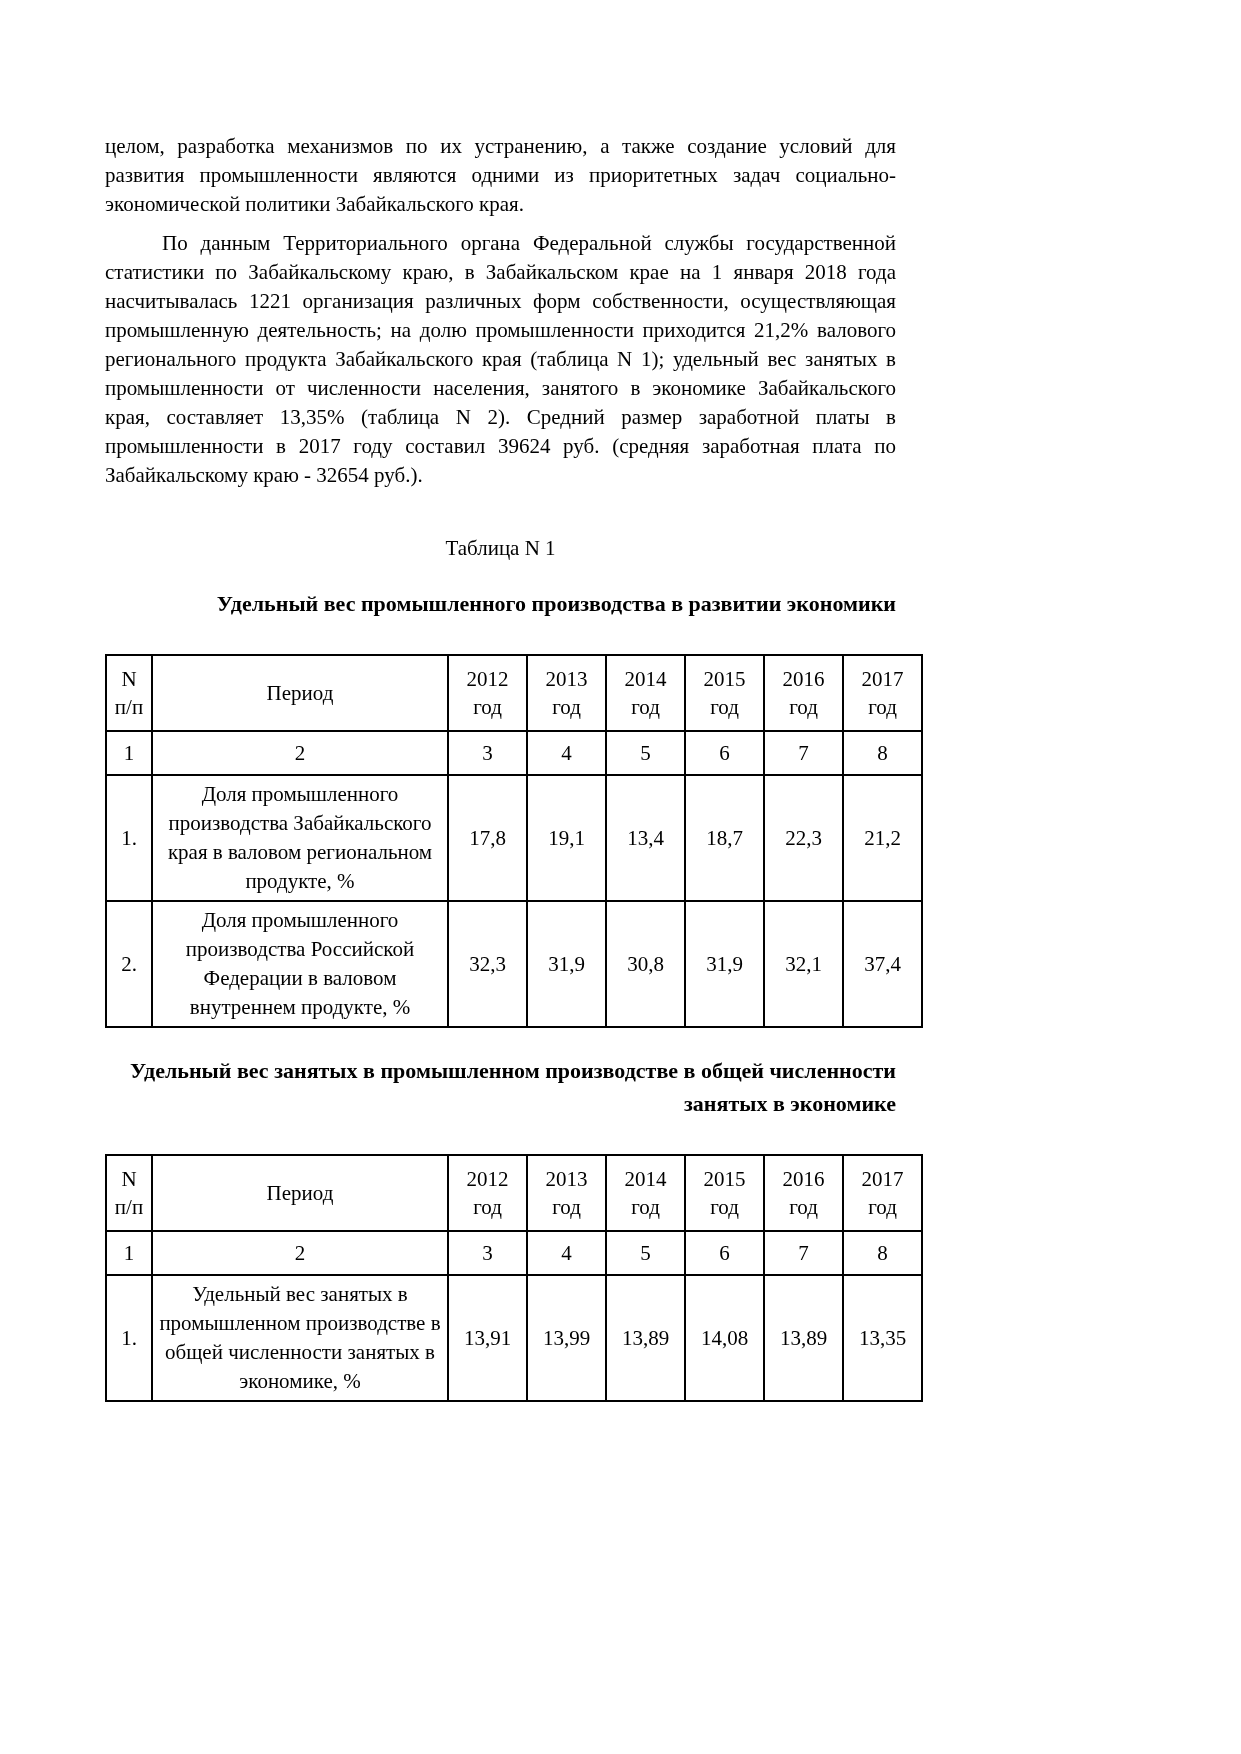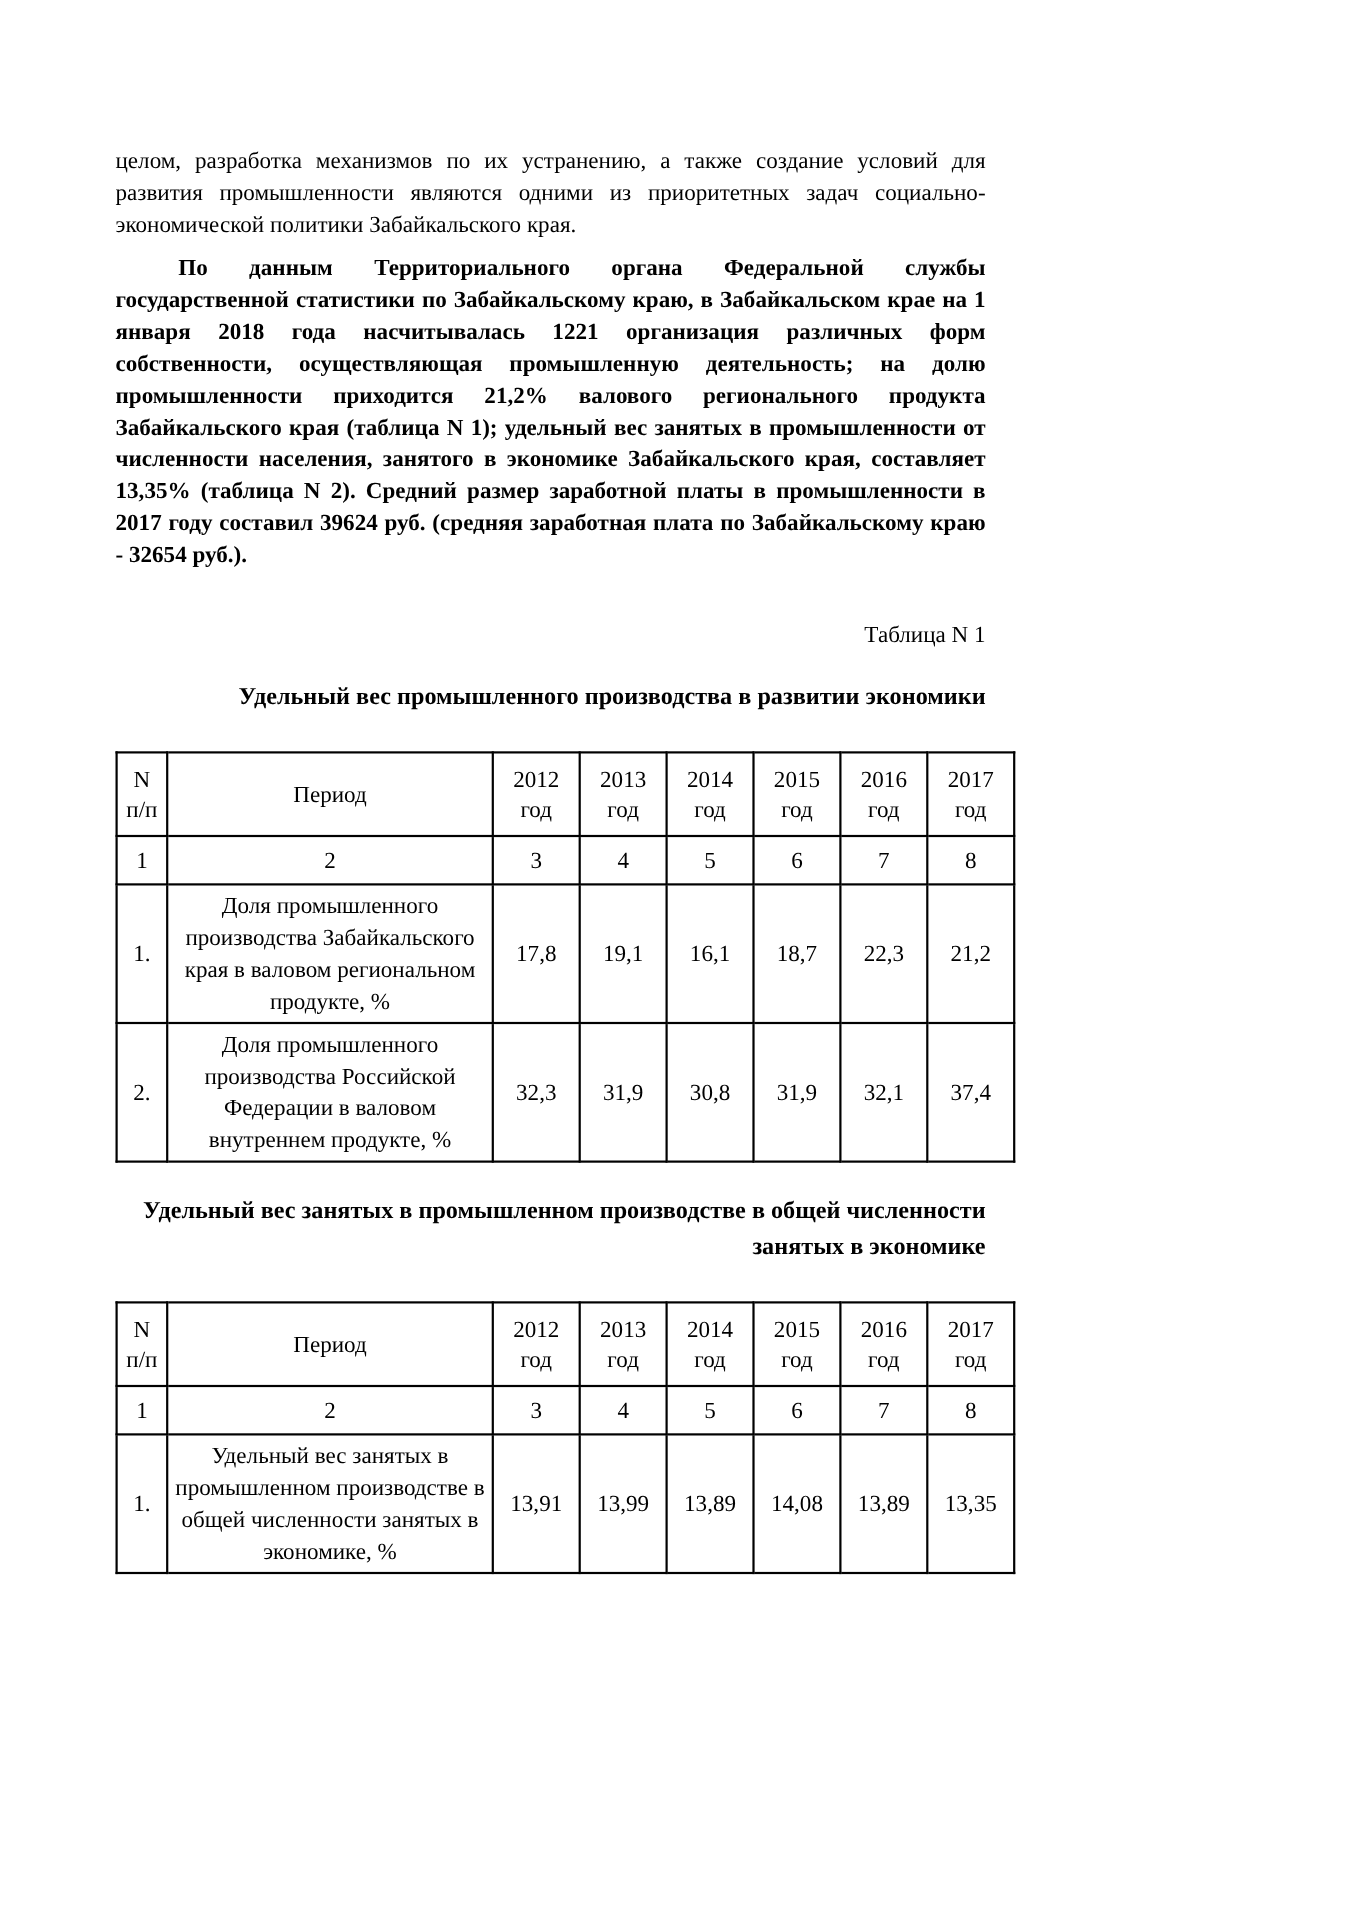--- a/index.html
+++ b/index.html
@@ -15,24 +15,24 @@
     width: 1002px;
     height: 1754px;
     padding: 132px 106px 40px 105px;
   }
   .para {
     font-size: 21px;
     line-height: 29px;
     text-align: justify;
     margin: 0 0 10px 0;
   }
-  .indent { text-indent: 57px; font-weight: bold; }
+  .indent { text-indent: 57px; }
   .table-label {
     font-size: 21px;
-    text-align: right;
+    text-align: center;
     margin: 46px 0 0 0;
   }
   .table-title {
     font-size: 22px;
     font-weight: bold;
     text-align: right;
     line-height: 1.5;
     max-width: 900px;
     margin: 26px auto 0 auto;
   }
@@ -114,21 +114,21 @@
         <td>5</td>
         <td>6</td>
         <td>7</td>
         <td>8</td>
       </tr>
       <tr class="data-row">
         <td class="num-cell">1.</td>
         <td class="period-cell">Доля промышленного производства Забайкальского края в валовом региональном продукте, %</td>
         <td>17,8</td>
         <td>19,1</td>
-        <td>16,1</td>
+        <td>13,4</td>
         <td>18,7</td>
         <td>22,3</td>
         <td>21,2</td>
       </tr>
       <tr class="data-row">
         <td class="num-cell">2.</td>
         <td class="period-cell">Доля промышленного производства Российской Федерации в валовом внутреннем продукте, %</td>
         <td>32,3</td>
         <td>31,9</td>
         <td>30,8</td>

